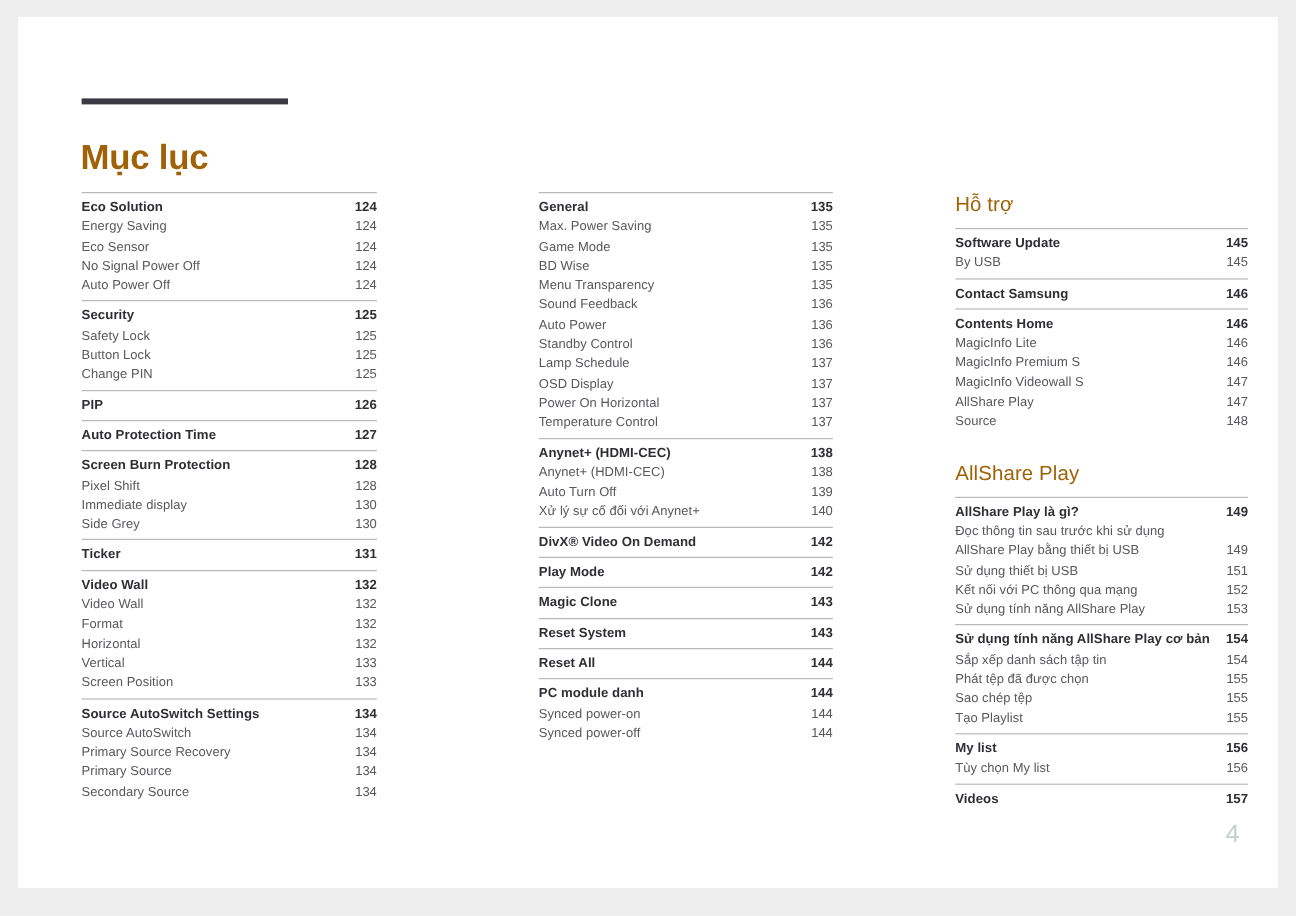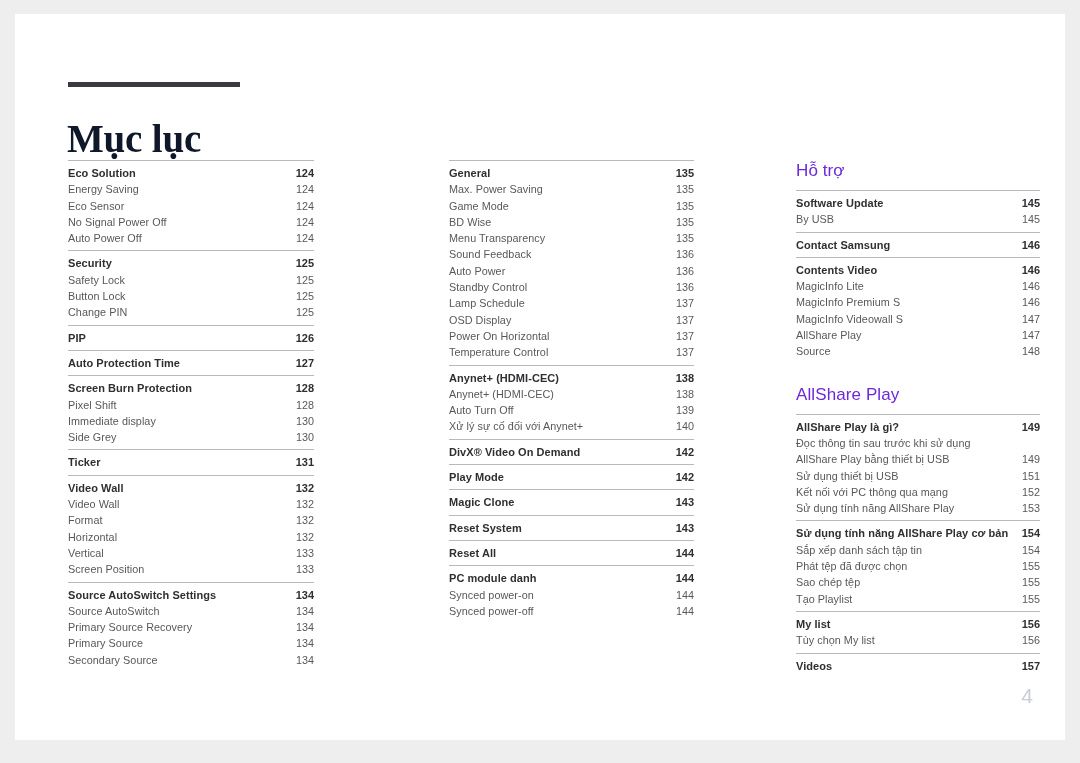--- a/index.html
+++ b/index.html
@@ -30,40 +30,39 @@
     left: 53px;
     top: 68px;
     width: 172px;
     height: 5px;
     background: #3b3a42;
   }
   #page-title {
     position: absolute;
     left: 52px;
     top: 79px;
-    font-size: 39px;
+    font-size: 29px;
     font-weight: bold;
-    color: #0f172a;
+    color: #a16207;
     letter-spacing: -0.2px;
     line-height: 40px;
-    font-family: Liberation Serif, serif;
   }
 
   
   .column {
     position: absolute;
     top: 146px;
   }
   #col-1 { left: 53px;  width: 246px; }
   #col-2 { left: 434px; width: 245px; }
   #col-3 { left: 781px; width: 244px; top: 146px; }
 
   
   .section-title {
-    color: #6d28d9;
+    color: #a16207;
     font-size: 17px;
     font-weight: normal;
     line-height: 21px;
     padding-bottom: 9px;
     letter-spacing: 0.1px;
   }
   .section-title.spaced { padding-top: 20px; }
 
   
   .toc-group {
@@ -372,21 +371,21 @@
         </div>
       </div>
       <div class="toc-group">
         <div class="toc-row head">
           <span class="label">Contact Samsung</span>
           <span class="pg">146</span>
         </div>
       </div>
       <div class="toc-group">
         <div class="toc-row head">
-          <span class="label">Contents Video</span>
+          <span class="label">Contents Home</span>
           <span class="pg">146</span>
         </div>
         <div class="toc-row sub">
           <span class="label">MagicInfo Lite</span>
           <span class="pg">146</span>
         </div>
         <div class="toc-row sub">
           <span class="label">MagicInfo Premium S</span>
           <span class="pg">146</span>
         </div>

